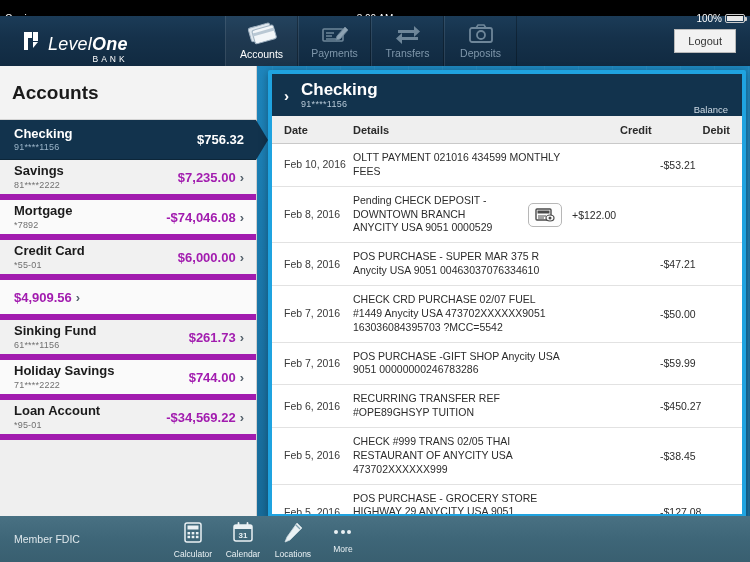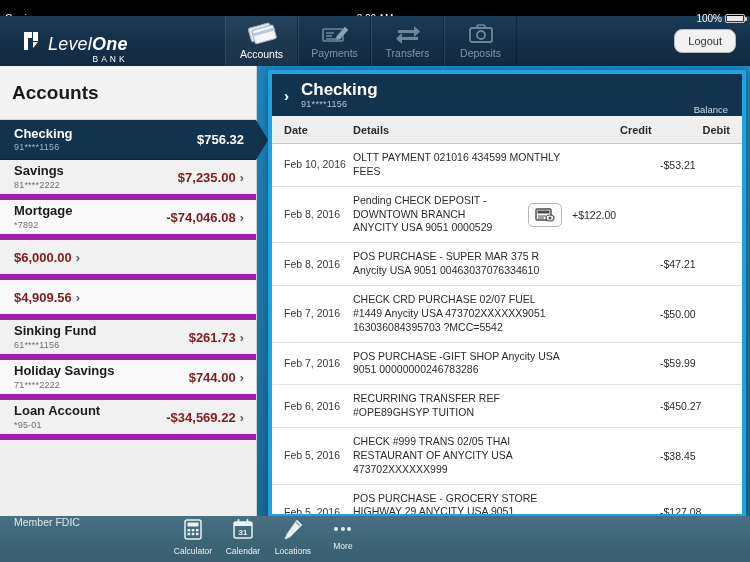--- a/index.html
+++ b/index.html
@@ -53,21 +53,21 @@
     justify-content: center; gap: 2px;
     border-left: 1px solid rgba(255,255,255,0.10);
     border-right: 1px solid rgba(0,0,0,0.28);
   }
   .navtab.active { background: rgba(255,255,255,0.045); }
   .navtab .tl { font-size: 10.5px; color: #7f97ab; }
   .navtab.active .tl { color: #ffffff; }
   .navtab svg { display: block; }
   .logout-wrap { margin-left: auto; display: flex; align-items: center; padding-right: 14px; }
   .logout-btn {
-    background: #f2f2f2; border: 1px solid #b9b9b9; border-radius: 8px;
+    background: #f2f2f2; border: 1px solid #b9b9b9; border-radius: 0;
     font-size: 11px; color: #333; padding: 5px 13px; cursor: pointer;
     font-family: "Liberation Sans", sans-serif;
   }
 
   
   .stage {
     position: absolute; top: 66px; left: 0; width: 750px; height: 462px;
     background:
       repeating-linear-gradient(90deg, rgba(255,255,255,0.045) 0 1px, rgba(0,0,0,0) 1px 34px),
       linear-gradient(180deg, #1e86bd 0%, #1b7cb0 30%, #1a72a3 70%, #176b99 100%);
@@ -86,21 +86,21 @@
   .acct-list { background: #efefef; }
   .acct {
     position: relative; height: 40px; padding: 0 12px 0 14px;
     display: flex; align-items: center; justify-content: space-between;
     background: #fafafa; border-bottom: 6px solid #a21caf; cursor: pointer;
   }
   .acct:nth-child(even) { background: #f1f1f1; }
   .acct-name { font-size: 13px; font-weight: bold; color: #1b1b1b; line-height: 1.15; }
   .acct-num { font-size: 9px; color: #6f6f6f; letter-spacing: 0.2px; margin-top: 1px; }
   .acct-right { display: flex; align-items: center; gap: 4px; }
-  .acct-bal { font-size: 13px; font-weight: bold; color: #7f1d1d; }
+  .acct-bal { font-size: 13px; font-weight: bold; color: #a21caf; }
   .chev { color: #56626c; font-size: 13px; line-height: 1; font-weight: bold; }
   .acct.selected {
     background: #12334d; border-bottom: 1px solid #0c2639;
   }
   .acct.selected .acct-name, .acct.selected .acct-bal { color: #fff; }
   .acct.selected .acct-num { color: #9ab4c8; }
   .acct.selected::after {
     content: ""; position: absolute; right: -12px; top: 0;
     border-top: 20px solid transparent; border-bottom: 20px solid transparent;
     border-left: 12px solid #12334d;
@@ -160,21 +160,21 @@
   .tx-deb {
     width: 82px; flex: none; padding-right: 12px; font-size: 10.5px;
     color: #2c2c2c; text-align: left;
   }
   .tx.no-img .tx-img { width: 0; }
 
   
   .footer {
     position: absolute; bottom: 0; left: 0; width: 750px; height: 46px;
     background: linear-gradient(180deg, #497183 0%, #3e6678 50%, #395f70 100%);
-    display: flex; 
+    display: flex; align-items: center;
   }
   .fdic { font-size: 10.5px; color: #dfe8ec; padding-left: 14px; }
   .tabs { display: flex; align-items: flex-start; gap: 0; margin-left: 88px; padding-top: 3px; }
   .tabitem {
     width: 50px; display: flex; flex-direction: column; align-items: center;
     gap: 2px; cursor: pointer;
   }
   .tabitem .lbl { font-size: 8.5px; color: #eaf1f4; }
   .dots { display: flex; gap: 2.5px; height: 20px; align-items: center; }
   .dots i { width: 4px; height: 4px; border-radius: 50%; background: #eaf1f4; display: block; }
@@ -299,20 +299,24 @@
           <div class="acct-name">Mortgage</div>
           <div class="acct-num">*7892</div>
         </div>
         <div class="acct-right">
           <span class="acct-bal">-$74,046.08</span>
           <span class="chev">›</span>
         </div>
       </div>
 
       <div class="acct">
+        <div>
+          <div class="acct-name">Credit Card</div>
+          <div class="acct-num">*55-01</div>
+        </div>
         <div class="acct-right">
           <span class="acct-bal">$6,000.00</span>
           <span class="chev">›</span>
         </div>
       </div>
 
       <div class="acct">
         <div class="acct-right">
           <span class="acct-bal">$4,909.56</span>
           <span class="chev">›</span>

